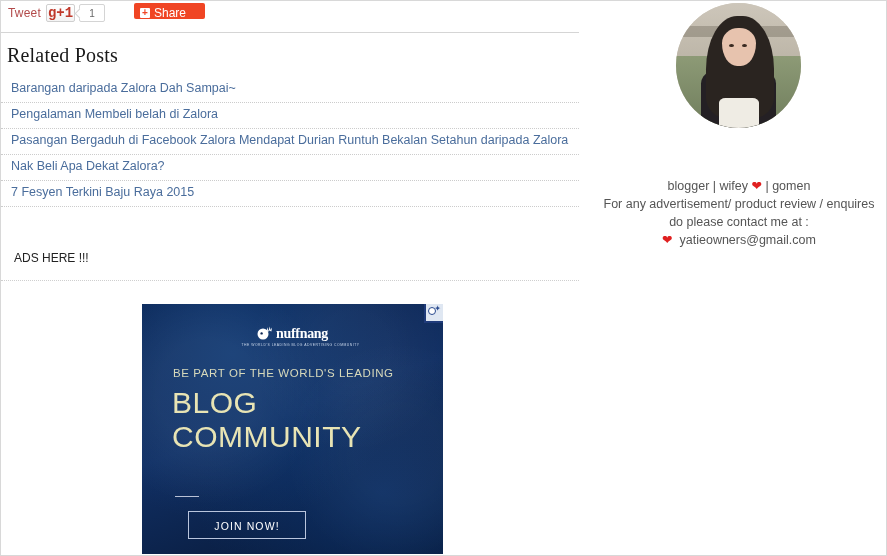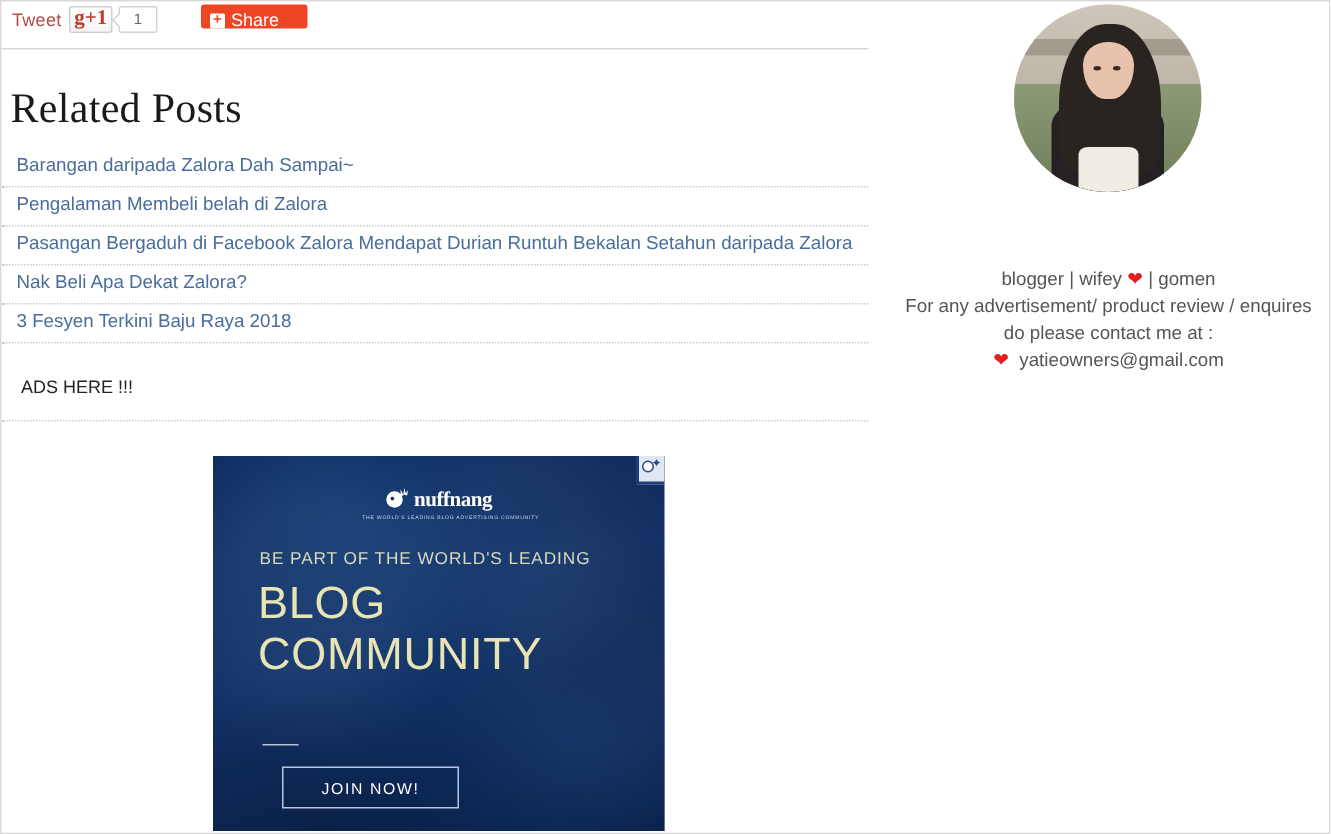--- a/index.html
+++ b/index.html
@@ -61,21 +61,21 @@
     width: 29px;
     height: 18px;
     border: 1px solid #cfcfcf;
     border-radius: 2px;
     background: linear-gradient(#ffffff, #f4f4f4);
     text-align: center;
     cursor: pointer;
     box-sizing: border-box;
   }
   .gplus-btn .g-label {
-    font-family: Liberation Serif, serif;
+    font-family: Liberation Mono, monospace;
     font-size: 14px;
     font-weight: bold;
     color: #c0392b;
     line-height: 16px;
     display: block;
   }
   .gplus-count {
     position: absolute;
     left: 78px;
     top: 3px;
@@ -143,23 +143,23 @@
 
   
   #related-posts {
     position: absolute;
     left: 0;
     top: 42px;
     width: 578px;
   }
   #related-title {
     font-family: "Liberation Serif", serif;
-    font-size: 28px;
+    font-size: 20px;
     color: #1a1a1a;
-    margin: 14px 0 10px 6px;
+    margin: 1px 0 10px 6px;
     font-weight: normal;
     letter-spacing: .2px;
   }
   .related-item {
     height: 26px;
     border-bottom: 1px dotted #cccccc;
     padding-left: 10px;
     box-sizing: border-box;
   }
   .related-item a {
@@ -446,21 +446,21 @@
       <div class="related-item">
         <a>Pengalaman Membeli belah di Zalora</a>
       </div>
       <div class="related-item">
         <a>Pasangan Bergaduh di Facebook Zalora Mendapat Durian Runtuh Bekalan Setahun daripada Zalora</a>
       </div>
       <div class="related-item">
         <a>Nak Beli Apa Dekat Zalora?</a>
       </div>
       <div class="related-item">
-        <a>3 Fesyen Terkini Baju Raya 2018</a>
+        <a>7 Fesyen Terkini Baju Raya 2015</a>
       </div>
     </div>
 
     <div id="ads-here">ADS HERE !!!</div>
     <div id="ads-rule"></div>
 
     <div id="ad-banner">
 
       <div id="adchoices">
         <span class="ac-dot"></span>

